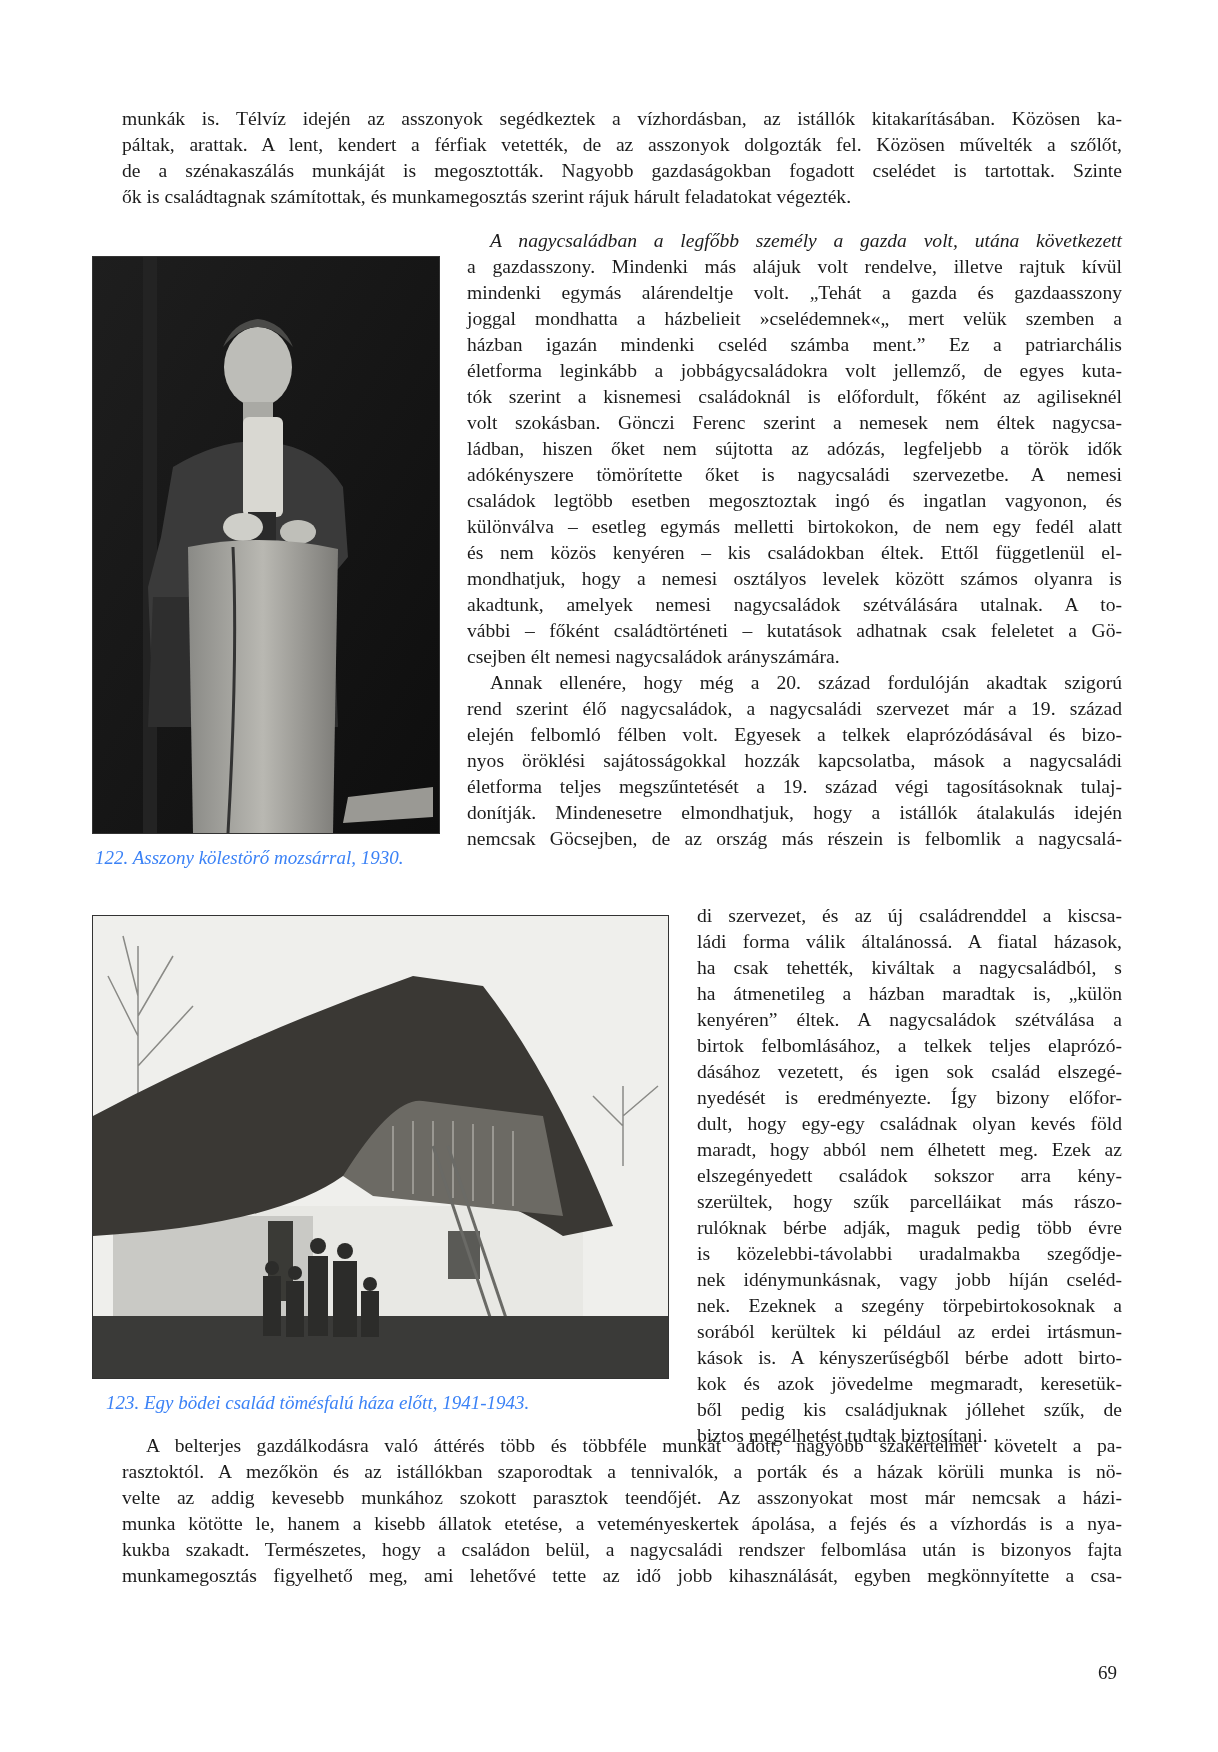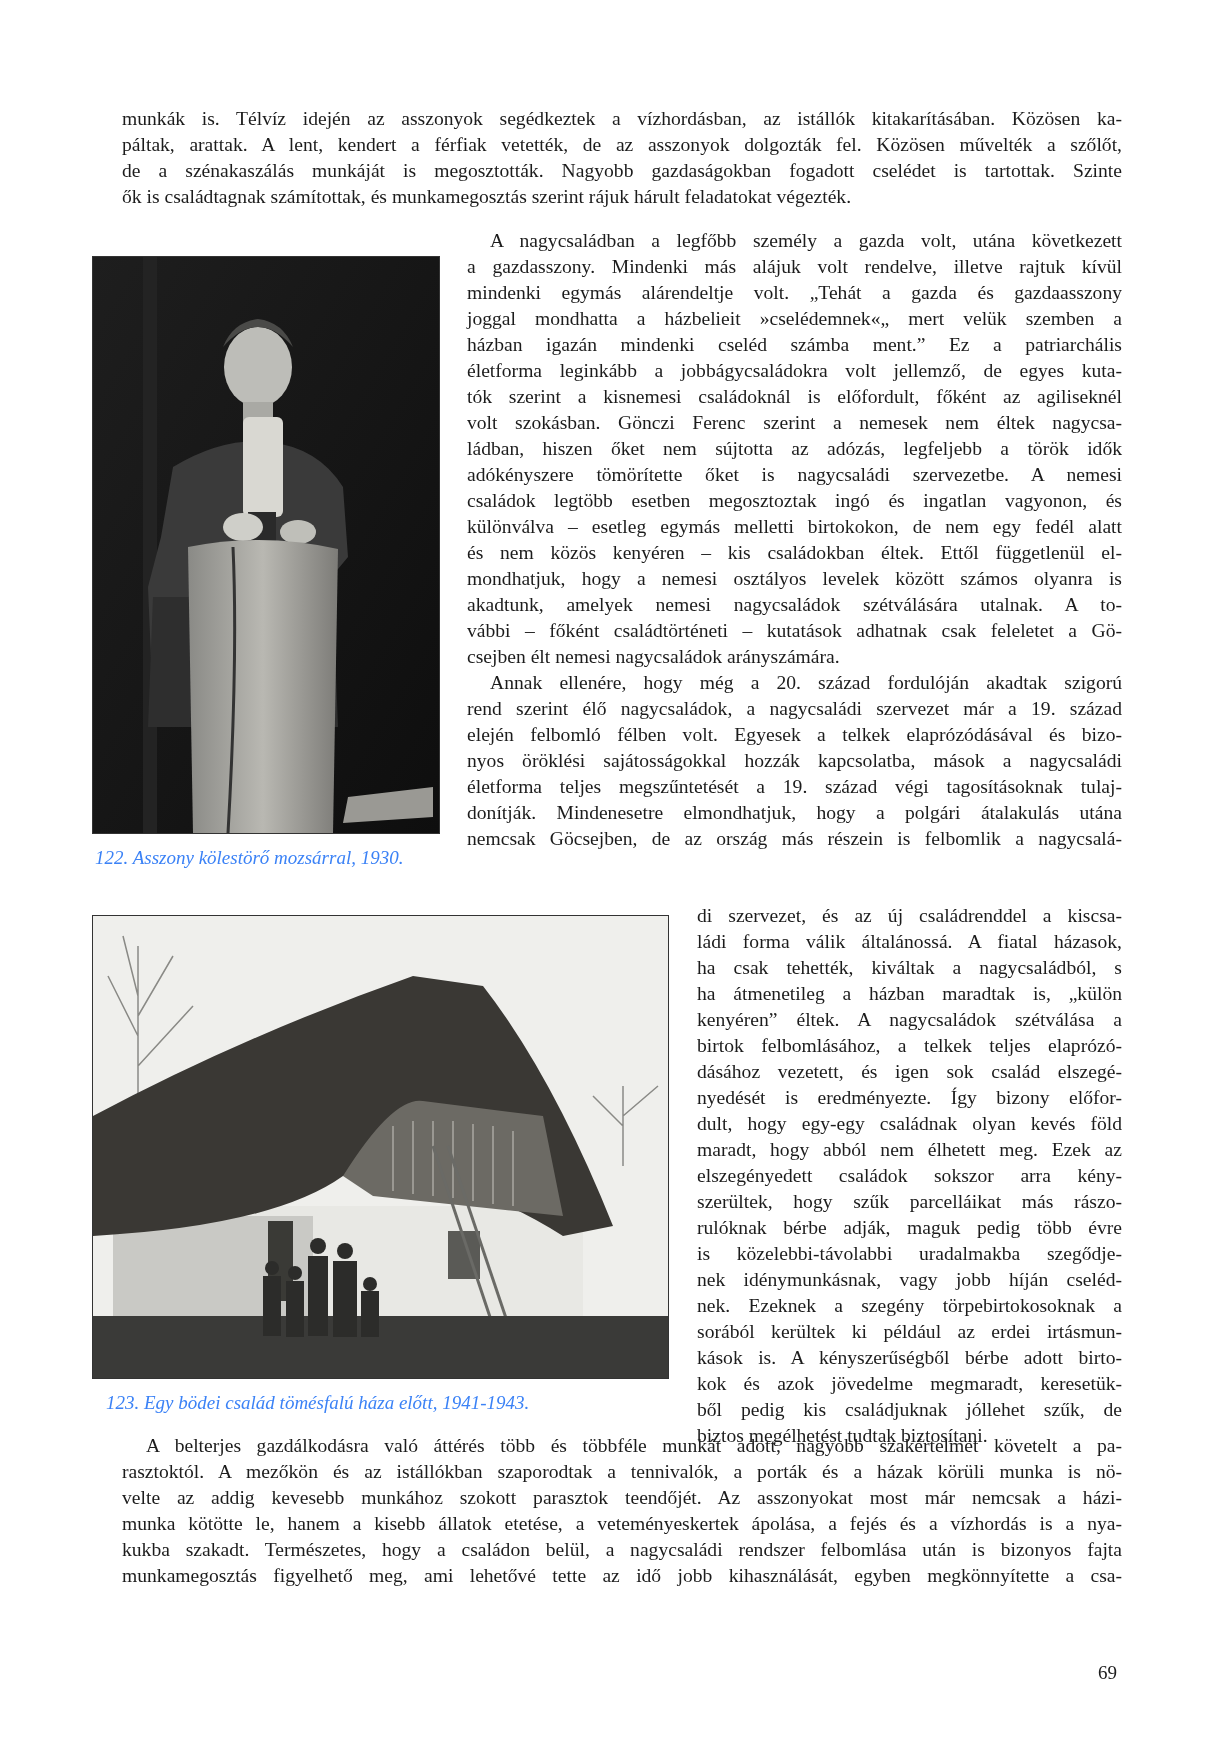--- a/index.html
+++ b/index.html
@@ -56,21 +56,21 @@
     <ellipse cx="205" cy="275" rx="18" ry="12" fill="#bfbfb9"></ellipse>
 
     <path d="M95 290 Q170 275 245 292 L240 576 L100 576 Z" fill="url(#wood)"></path>
     <path d="M140 290 Q145 400 135 576" stroke="#333" stroke-width="3" fill="none"></path>
     <path d="M255 540 L340 530 L340 560 L250 566 Z" fill="#9a9994"></path>
   </svg>
 </div>
 <div class="caption" style="left:95px; top:846px;">122. Asszony kölestörő mozsárral, 1930.</div>
 
 <div class="right-col">
-  <div class="line" style="top:228px; left:490px; width:632px;">A nagycsaládban a legfőbb személy a gazda volt, utána következett</div>
+  <div class="line" style="top:228px; left:490px; width:632px;font-style:italic;">A nagycsaládban a legfőbb személy a gazda volt, utána következett</div>
   <div class="line" style="top:254px">a gazdasszony. Mindenki más alájuk volt rendelve, illetve rajtuk kívül</div>
   <div class="line" style="top:280px">mindenki egymás alárendeltje volt. „Tehát a gazda és gazdaasszony</div>
   <div class="line" style="top:306px">joggal mondhatta a házbelieit »cselédemnek«„ mert velük szemben a</div>
   <div class="line" style="top:332px">házban igazán mindenki cseléd számba ment.” Ez a patriarchális</div>
   <div class="line" style="top:358px">életforma leginkább a jobbágycsaládokra volt jellemző, de egyes kuta-</div>
   <div class="line" style="top:384px">tók szerint a kisnemesi családoknál is előfordult, főként az agiliseknél</div>
   <div class="line" style="top:410px">volt szokásban. Gönczi Ferenc szerint a nemesek nem éltek nagycsa-</div>
   <div class="line" style="top:436px">ládban, hiszen őket nem sújtotta az adózás, legfeljebb a török idők</div>
   <div class="line" style="top:462px">adókényszere tömörítette őket is nagycsaládi szervezetbe. A nemesi</div>
   <div class="line" style="top:488px">családok legtöbb esetben megosztoztak ingó és ingatlan vagyonon, és</div>
@@ -78,21 +78,21 @@
   <div class="line" style="top:540px">és nem közös kenyéren – kis családokban éltek. Ettől függetlenül el-</div>
   <div class="line" style="top:566px">mondhatjuk, hogy a nemesi osztályos levelek között számos olyanra is</div>
   <div class="line" style="top:592px">akadtunk, amelyek nemesi nagycsaládok szétválására utalnak. A to-</div>
   <div class="line" style="top:618px">vábbi – főként családtörténeti – kutatások adhatnak csak feleletet a Gö-</div>
   <div class="line last" style="top:644px">csejben élt nemesi nagycsaládok arányszámára.</div>
   <div class="line" style="top:670px; left:490px; width:632px;">Annak ellenére, hogy még a 20. század fordulóján akadtak szigorú</div>
   <div class="line" style="top:696px">rend szerint élő nagycsaládok, a nagycsaládi szervezet már a 19. század</div>
   <div class="line" style="top:722px">elején felbomló félben volt. Egyesek a telkek elaprózódásával és bizo-</div>
   <div class="line" style="top:748px">nyos öröklési sajátosságokkal hozzák kapcsolatba, mások a nagycsaládi</div>
   <div class="line" style="top:774px">életforma teljes megszűntetését a 19. század végi tagosításoknak tulaj-</div>
-  <div class="line" style="top:800px">donítják. Mindenesetre elmondhatjuk, hogy a polgári átalakulás utána</div>
+  <div class="line" style="top:800px">donítják. Mindenesetre elmondhatjuk, hogy a istállók átalakulás idején</div>
   <div class="line" style="top:826px">nemcsak Göcsejben, de az ország más részein is felbomlik a nagycsalá-</div>
 </div>
 
 <div class="photo" style="left:92px; top:915px; width:575px; height:462px; background:#f2f2f0;">
   <svg width="575" height="462" viewBox="0 0 575 462">
     <rect width="575" height="462" fill="#efefec"></rect>
 
     <g stroke="#8a8a86" stroke-width="1.5" fill="none">
       <path d="M45 200 L45 30 M45 120 L15 60 M45 100 L80 40 M45 150 L100 90 M45 80 L30 20"></path>
       <path d="M530 250 L530 170 M530 210 L500 180 M530 200 L565 170"></path>

